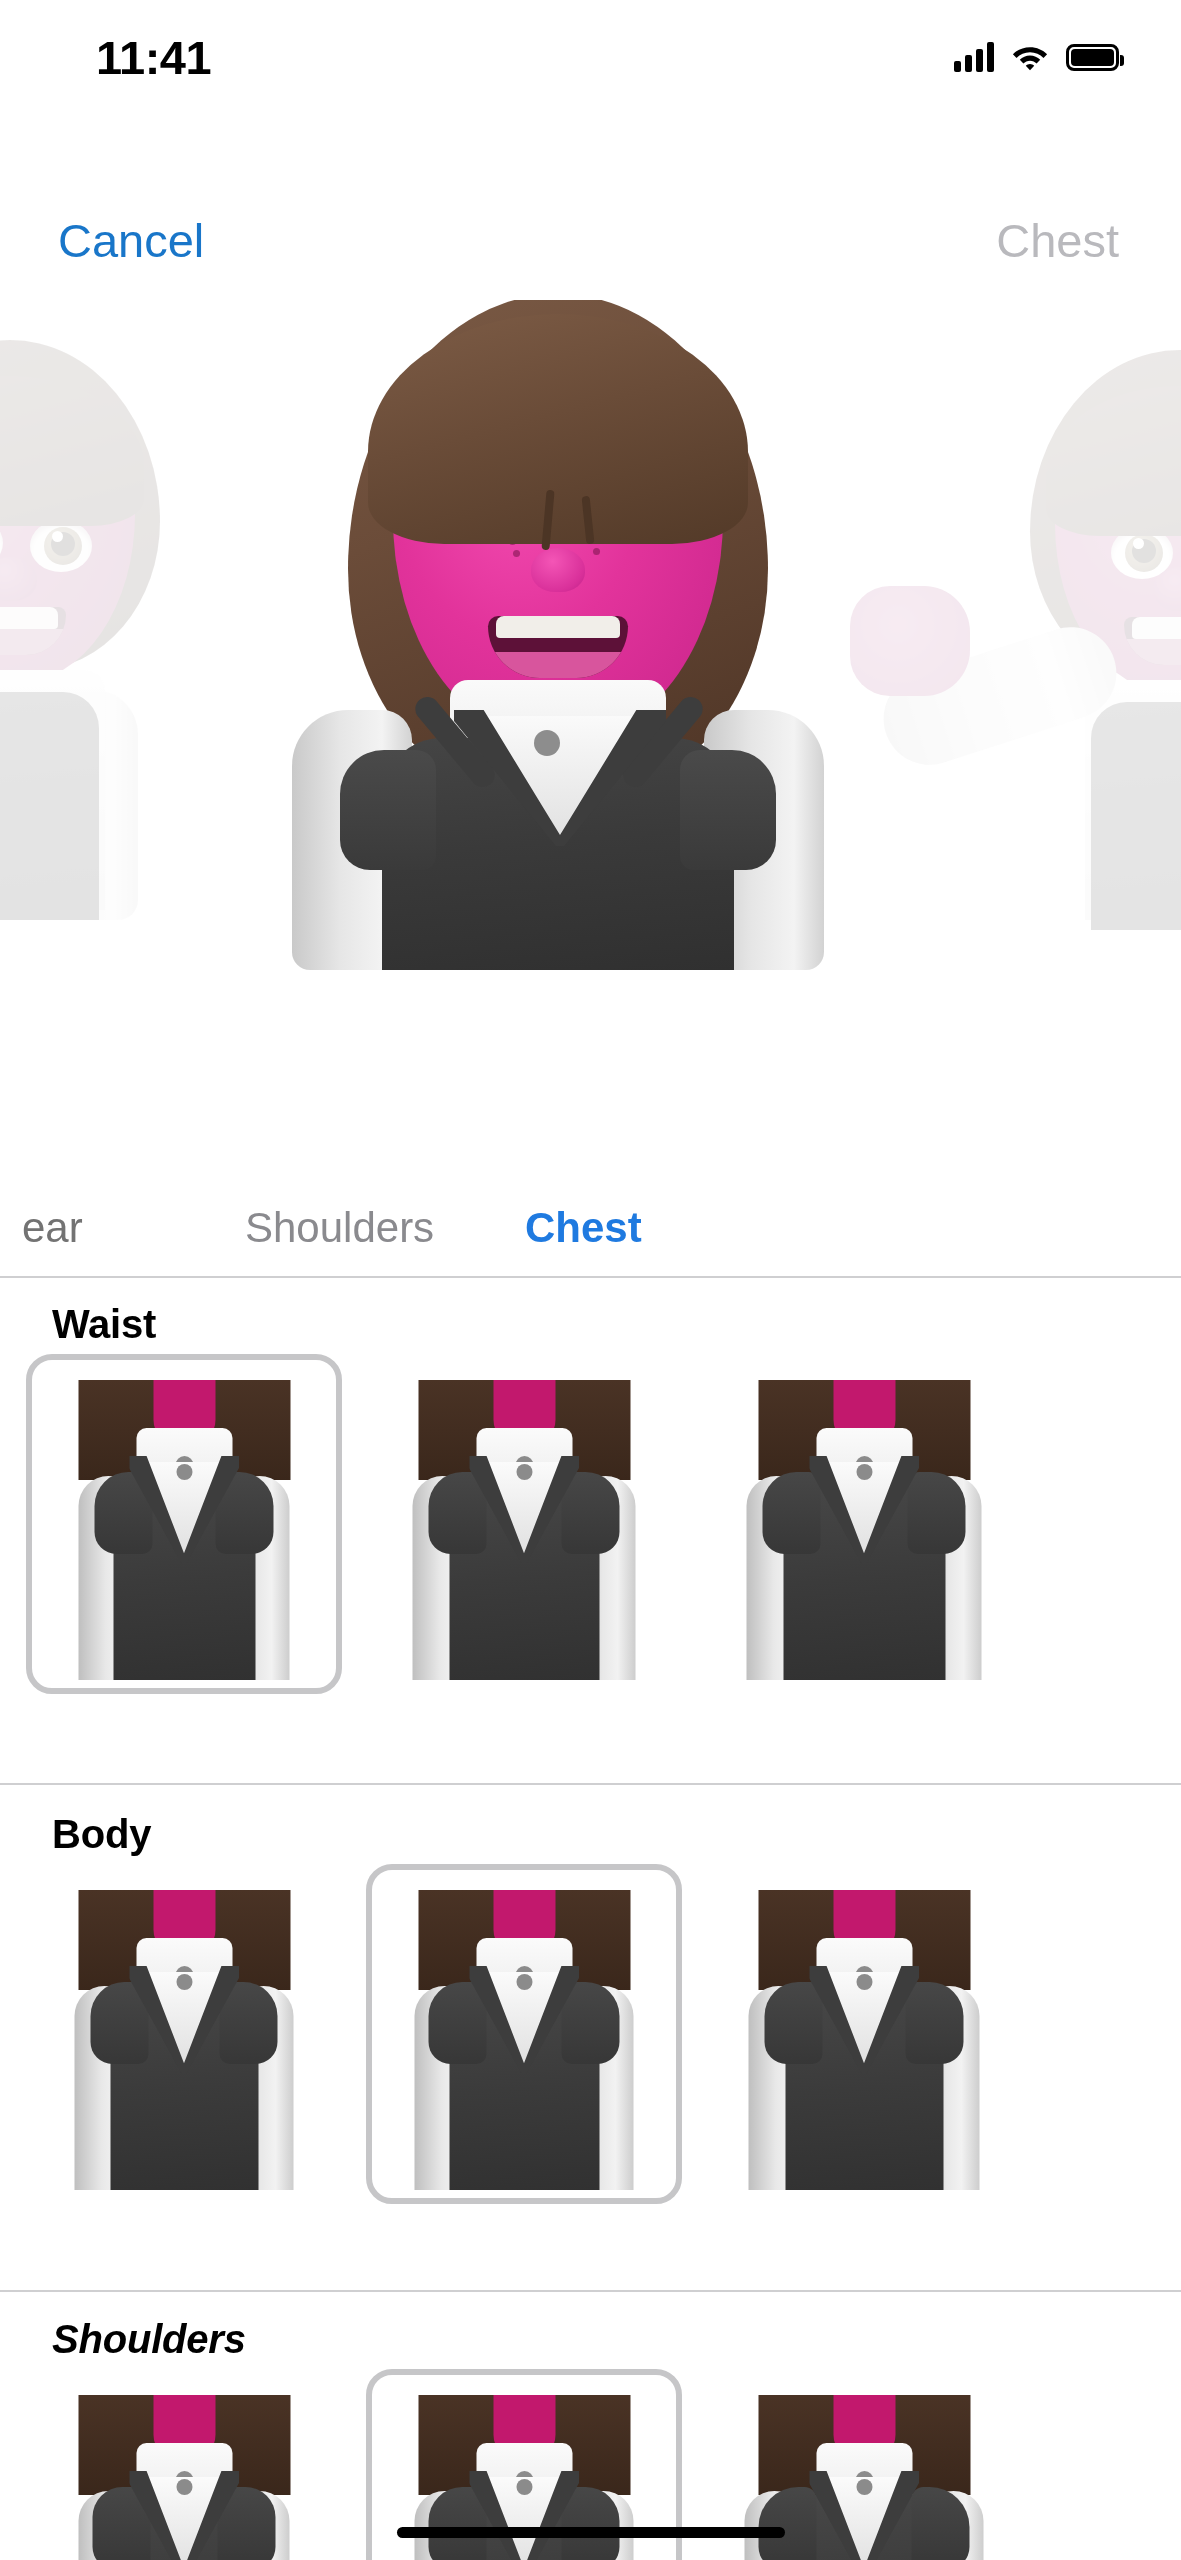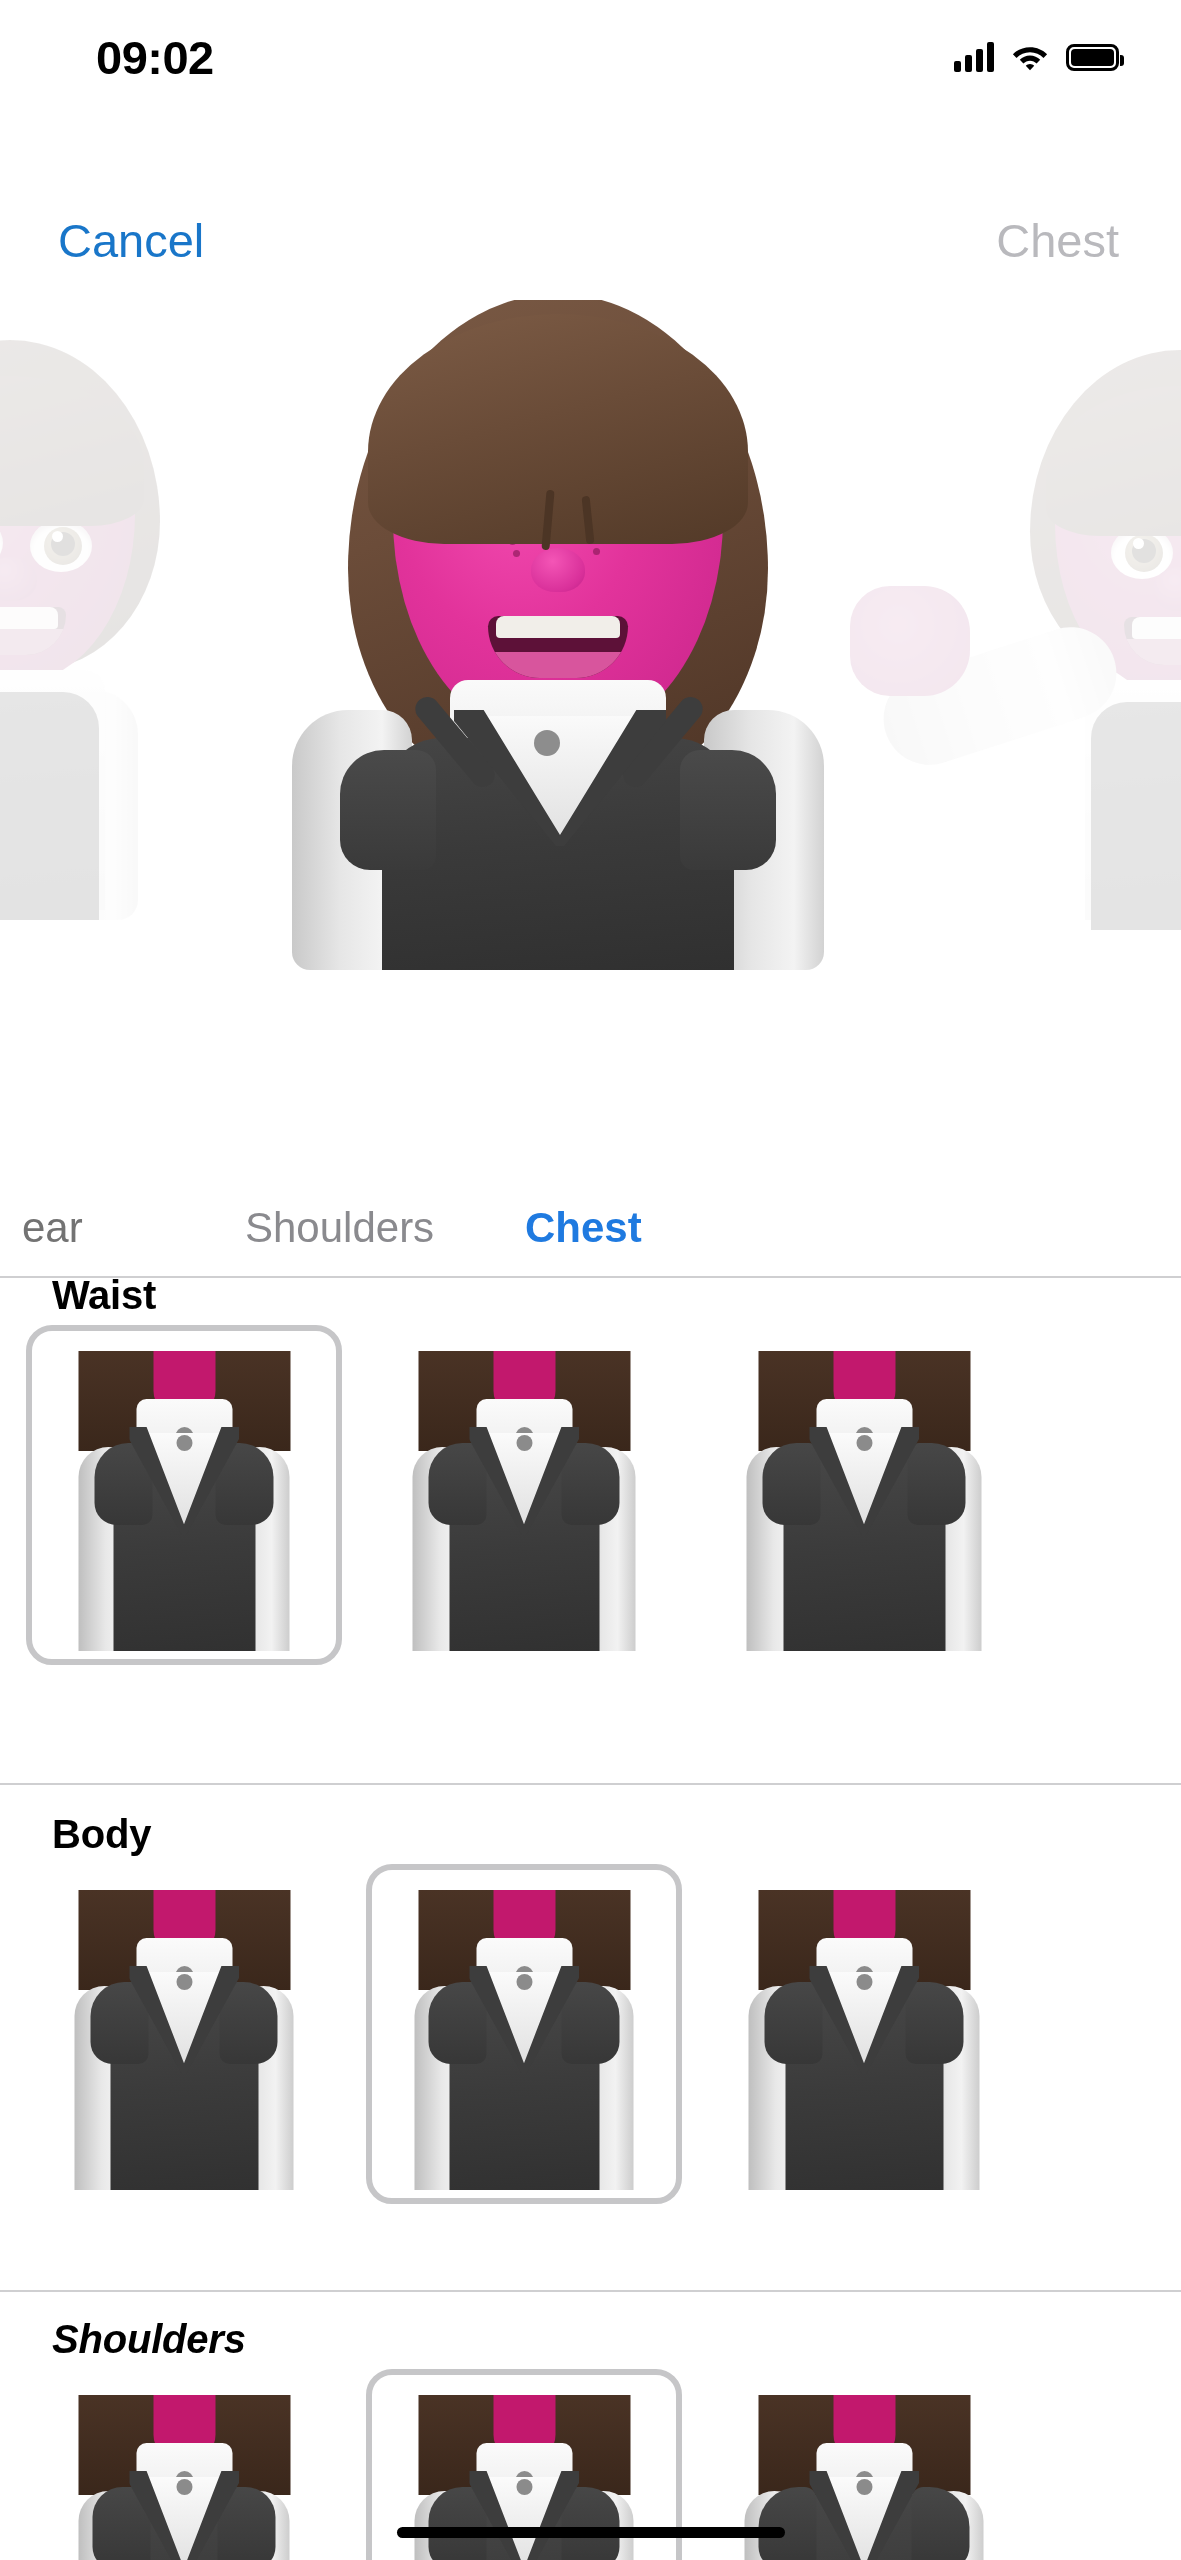--- a/index.html
+++ b/index.html
@@ -202,21 +202,21 @@
   
   .home-indicator{
     position:absolute; bottom:22px; left:50%; transform:translateX(-50%);
     width:388px; height:11px; background:#000; border-radius:6px;
   }
 </style>
 </head>
 <body>
 
 <div class="status-bar">
-  <div class="status-time">09:02</div>
+  <div class="status-time">11:41</div>
   <div class="status-icons">
     <span class="sig-bars">
       <i></i>
         <i></i>
         <i></i>
         <i></i>
     </span>
     <span class="wifi-icon">
       <svg width="38" height="28" viewBox="0 0 38 28">
         <path d="M19 4.2C12.2 4.2 6.2 6.9 1.9 11.2l3.6 3.7C9 11.4 13.7 9.3 19 9.3s10 2.1 13.5 5.6l3.6-3.7C31.8 6.9 25.8 4.2 19 4.2z" fill="#000"></path>
@@ -355,21 +355,21 @@
   </div>
 </div>
 
 <div class="tabbar">
   <button class="tab t-prev">ear</button>
   <button class="tab t-mid">Shoulders</button>
   <button class="tab t-sel">Chest</button>
 </div>
 <div class="hr" style="top:1276px;"></div>
 
-<div class="section" style="top:1261px; height:490px;">
+<div class="section" style="top:1290px; height:490px;">
   <div class="section-title" style="top:12px;">Waist</div>
   <div class="thumb-row" style="top:90px;">
 
     <div class="thumb-cell" style="left:14px;">
       <div class="thumb-sel-box"></div>
       <div class="thumb-art">
         <div class="t-hairbg"></div>
           <div class="t-neck"></div>
         <div class="t-arm-l" style="left:22px;"></div>
           <div class="t-arm-r" style="right:22px;"></div>

